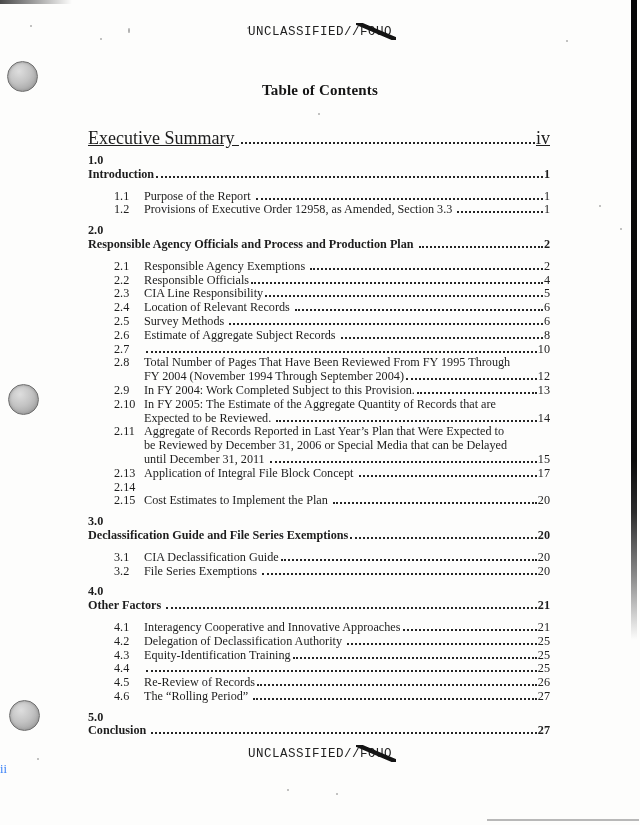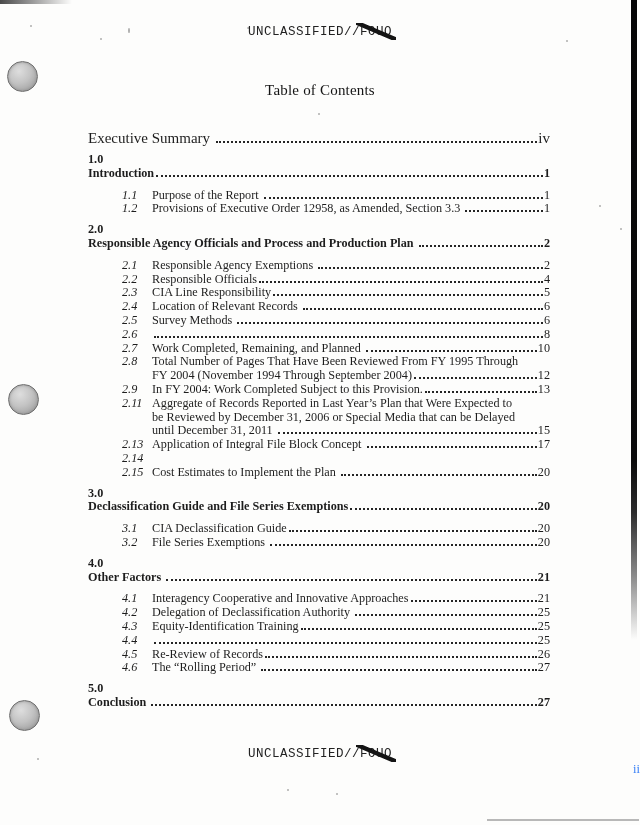--- a/index.html
+++ b/index.html
@@ -91,66 +91,66 @@
     bottom: -1px;
     background: linear-gradient(to top right,
       rgba(0,0,0,0) 43%, #141414 46%, #141414 57%, rgba(0,0,0,0) 60%);
     pointer-events: none;
   }
   .folio {
     position: absolute;
     left: 0;
     top: 762px;
     width: 100%;
-    text-align: right;
+    text-align: left;
     font-size: 12.5px;
     color: #3b82f6;
   }
 
   
   .doc-title {
     position: absolute;
     left: 0;
     top: 82px;
     width: 100%;
     margin: 0;
     text-align: center;
     font-size: 15px;
-    font-weight: 400;
+    font-weight: 700;
     letter-spacing: 0.2px;
     color: #151515;
   }
 
   
   .toc {
     position: absolute;
     left: 88px;
     top: 130px;
     width: 462px;
     font-size: 12.2px;
     line-height: 13.8px;
   }
   .row { display: flex; }
   .row .num { flex: none; }
   .row.exec {
-    font-size: 15px;
+    font-size: 18px;
     line-height: 16px;
     margin-bottom: 6px;
+    text-decoration: underline;
   }
   .row.section {
     font-weight: 700;
     margin-top: 7px;
     margin-bottom: 8px;
     flex-direction: column;
   }
   .row.section .num { width: 40px; }
   .row.sub .num {
-    margin-left: 34px;
+    margin-left: 26px;
     width: 30px;
-    font-style: italic;
   }
   .row .body { flex: 1; min-width: 0; }
   .line.last {
     display: flex;
     align-items: baseline;
   }
   .line.last .txt { flex: none; white-space: pre; }
   .dots {
     flex: 1;
     min-width: 8px;
@@ -284,30 +284,30 @@
             <span class="txt">Survey Methods </span>
             <span class="dots"></span>
             <span class="pg">6</span>
           </div>
         </div>
       </div>
       <div class="row sub">
         <span class="num">2.6</span>
         <div class="body">
           <div class="line last">
+            <span class="txt">Estimate of Aggregate Subject Records </span>
             <span class="dots"></span>
             <span class="pg">8</span>
           </div>
         </div>
       </div>
       <div class="row sub">
         <span class="num">2.7</span>
         <div class="body">
           <div class="line last">
-            <span class="txt">Work Completed, Remaining, and Planned </span>
             <span class="dots"></span>
             <span class="pg">10</span>
           </div>
         </div>
       </div>
       <div class="row sub">
         <span class="num">2.8</span>
         <div class="body">
           <div class="line">Total Number of Pages That Have Been Reviewed From FY 1995 Through</div>
           <div class="line last">
@@ -317,20 +317,31 @@
           </div>
         </div>
       </div>
       <div class="row sub">
         <span class="num">2.9</span>
         <div class="body">
           <div class="line last">
             <span class="txt">In FY 2004: Work Completed Subject to this Provision.</span>
             <span class="dots"></span>
             <span class="pg">13</span>
+          </div>
+        </div>
+      </div>
+      <div class="row sub">
+        <span class="num">2.10</span>
+        <div class="body">
+          <div class="line">In FY 2005: The Estimate of the Aggregate Quantity of Records that are</div>
+          <div class="line last">
+            <span class="txt">Expected to be Reviewed. </span>
+            <span class="dots"></span>
+            <span class="pg">14</span>
           </div>
         </div>
       </div>
       <div class="row sub">
         <span class="num">2.11</span>
         <div class="body">
           <div class="line">Aggregate of Records Reported in Last Year’s Plan that Were Expected to</div>
           <div class="line">be Reviewed by December 31, 2006 or Special Media that can be Delayed</div>
           <div class="line last">
             <span class="txt">until December 31, 2011 </span>

